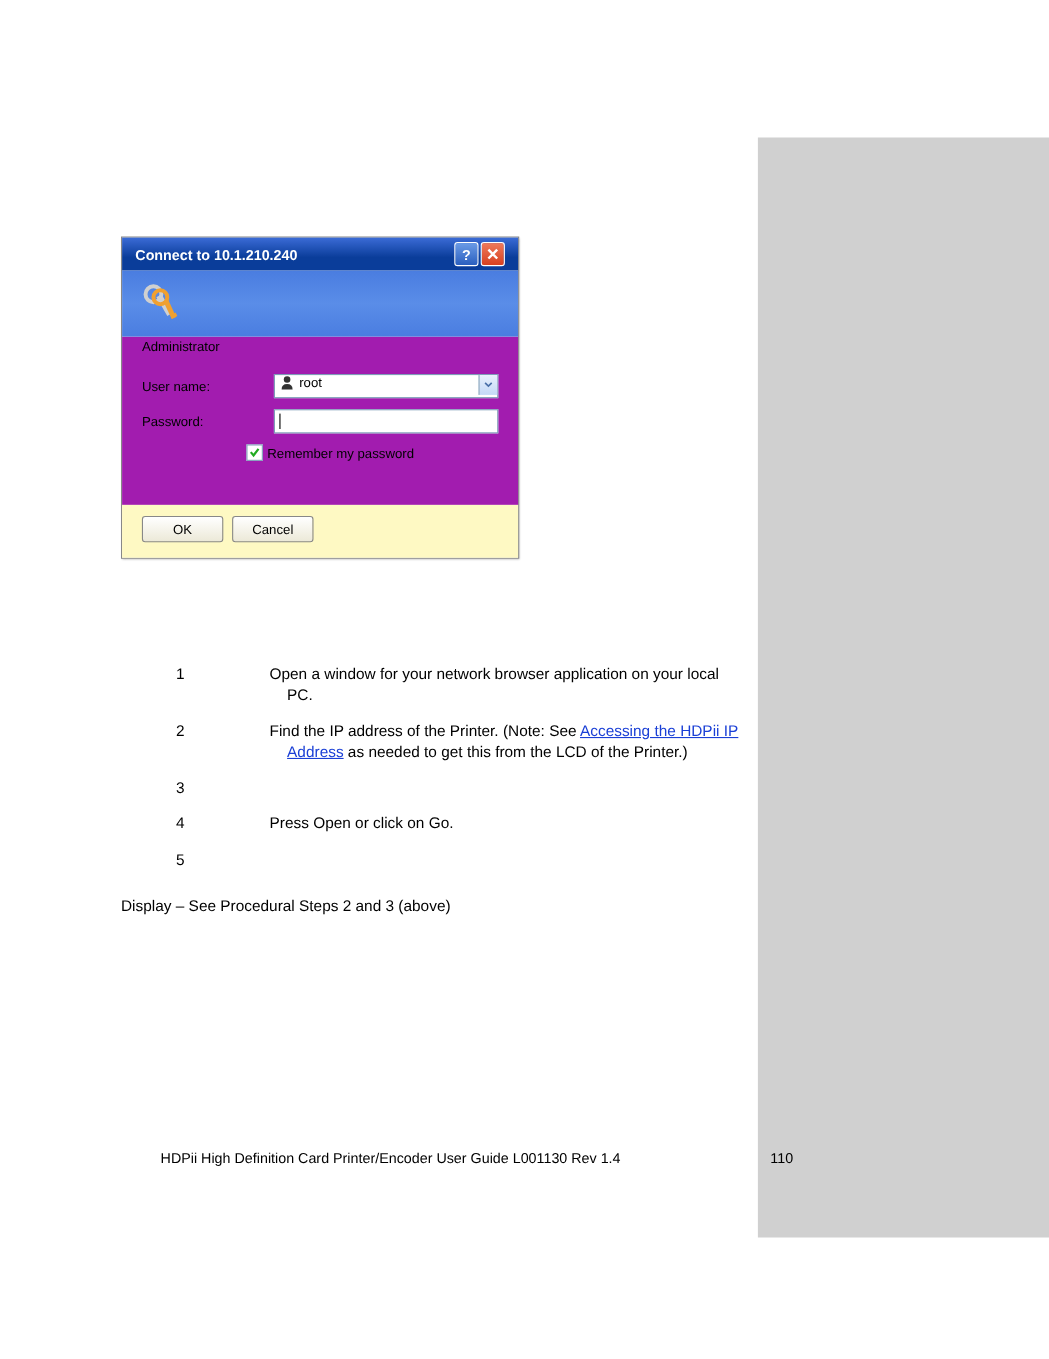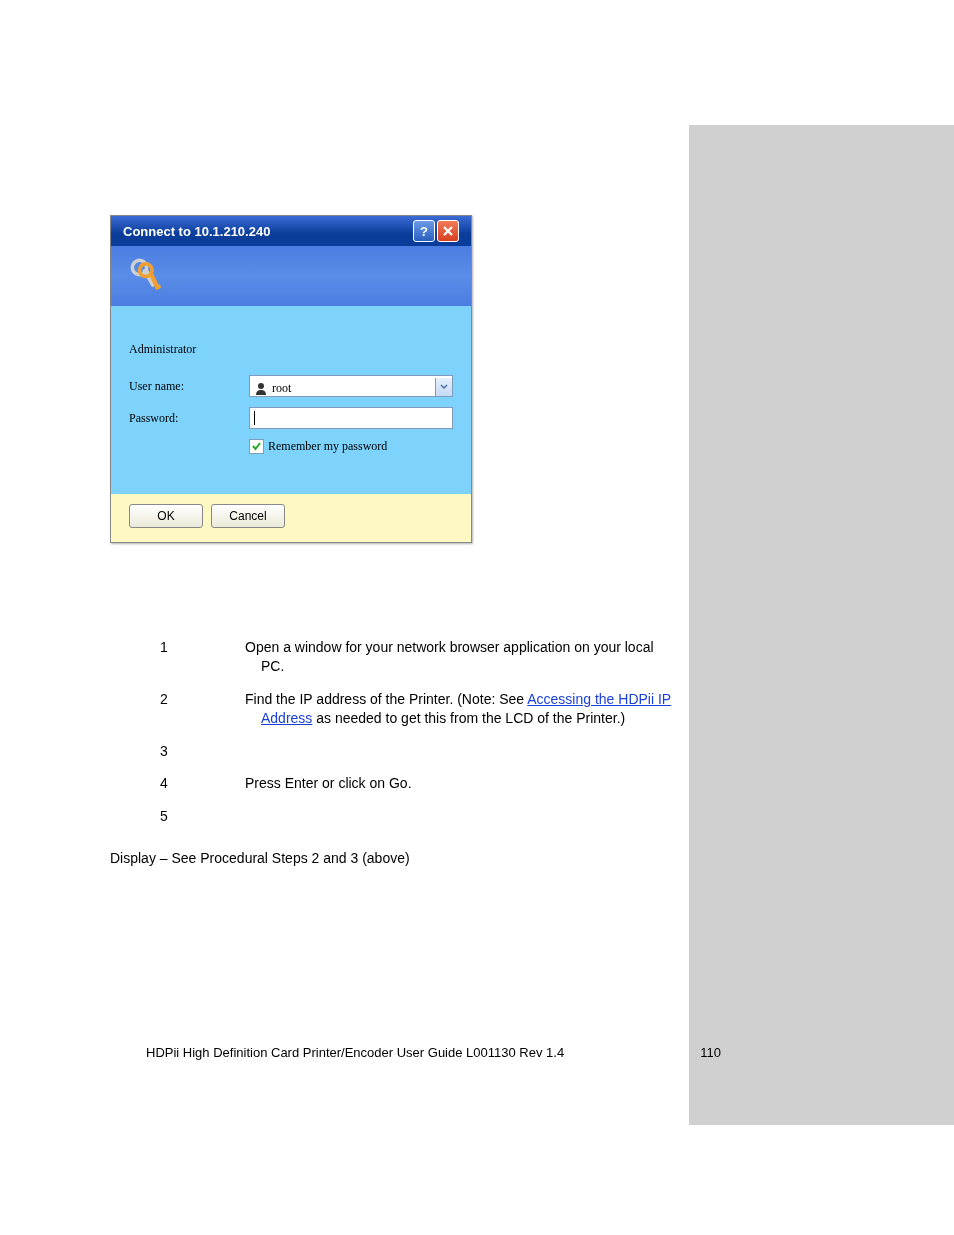--- a/index.html
+++ b/index.html
@@ -75,39 +75,38 @@
     overflow: hidden;
   }
   .keys-icon {
     position: absolute;
     left: 15px;
     top: 8px;
     width: 45px;
     height: 45px;
   }
   .body-area {
-    background: #7dd3fc;
-    padding: 36px 18px 10px 18px;
-    font-family: Liberation Serif, serif;
+    background: #a21caf;
+    padding: 2px 18px 10px 18px;
   }
   .realm-label {
     margin-bottom: 18px;
   }
   .form-row {
     display: flex;
     align-items: center;
     margin-bottom: 10px;
   }
   .form-label {
     width: 120px;
   }
   .combo {
     flex: 1;
     display: flex;
-    align-items: flex-end;
+    align-items: flex-start;
     border: 1px solid #7f9db9;
     background: #fff;
     height: 20px;
     padding-left: 4px;
   }
   .person-icon {
     width: 14px;
     height: 14px;
     margin-right: 4px;
     flex-shrink: 0;
@@ -136,21 +135,22 @@
     display: flex;
     align-items: center;
   }
   .cursor-bar {
     width: 1px;
     height: 14px;
     background: #000;
   }
   .checkbox-row {
     display: flex;
-    margin-left: 120px;
+    align-items: center;
+    margin-left: 95px;
     margin-top: 4px;
     margin-bottom: 30px;
   }
   .checkbox {
     width: 13px;
     height: 13px;
     border: 1px solid #7f9db9;
     background: #fff;
     margin-right: 4px;
     display: flex;
@@ -307,21 +307,21 @@
           <span>Find the IP address of the Printer. (</span><span class="note-text">Note:</span><span> See </span><a class="link">Accessing the HDPii IP Address</a><span> as needed to get this from the LCD of the Printer.)</span>
         </span>
       </div>
     </div>
     <div class="step-row">
       <div class="step-num">3</div>
     </div>
     <div class="step-row">
       <div class="step-num">4</div>
       <div class="step-text">
-        <span>Press </span><span class="note-text">Enter</span><span> or click on </span><span class="note-text">Go</span><span>.</span>
+        <span>Press </span><span class="note-text">Open</span><span> or click on </span><span class="note-text">Go</span><span>.</span>
       </div>
     </div>
     <div class="step-row">
       <div class="step-num">5</div>
     </div>
   </div>
 
   <div class="display-line">Display – See Procedural Steps 2 and 3 (above)</div>
 
 </div>

